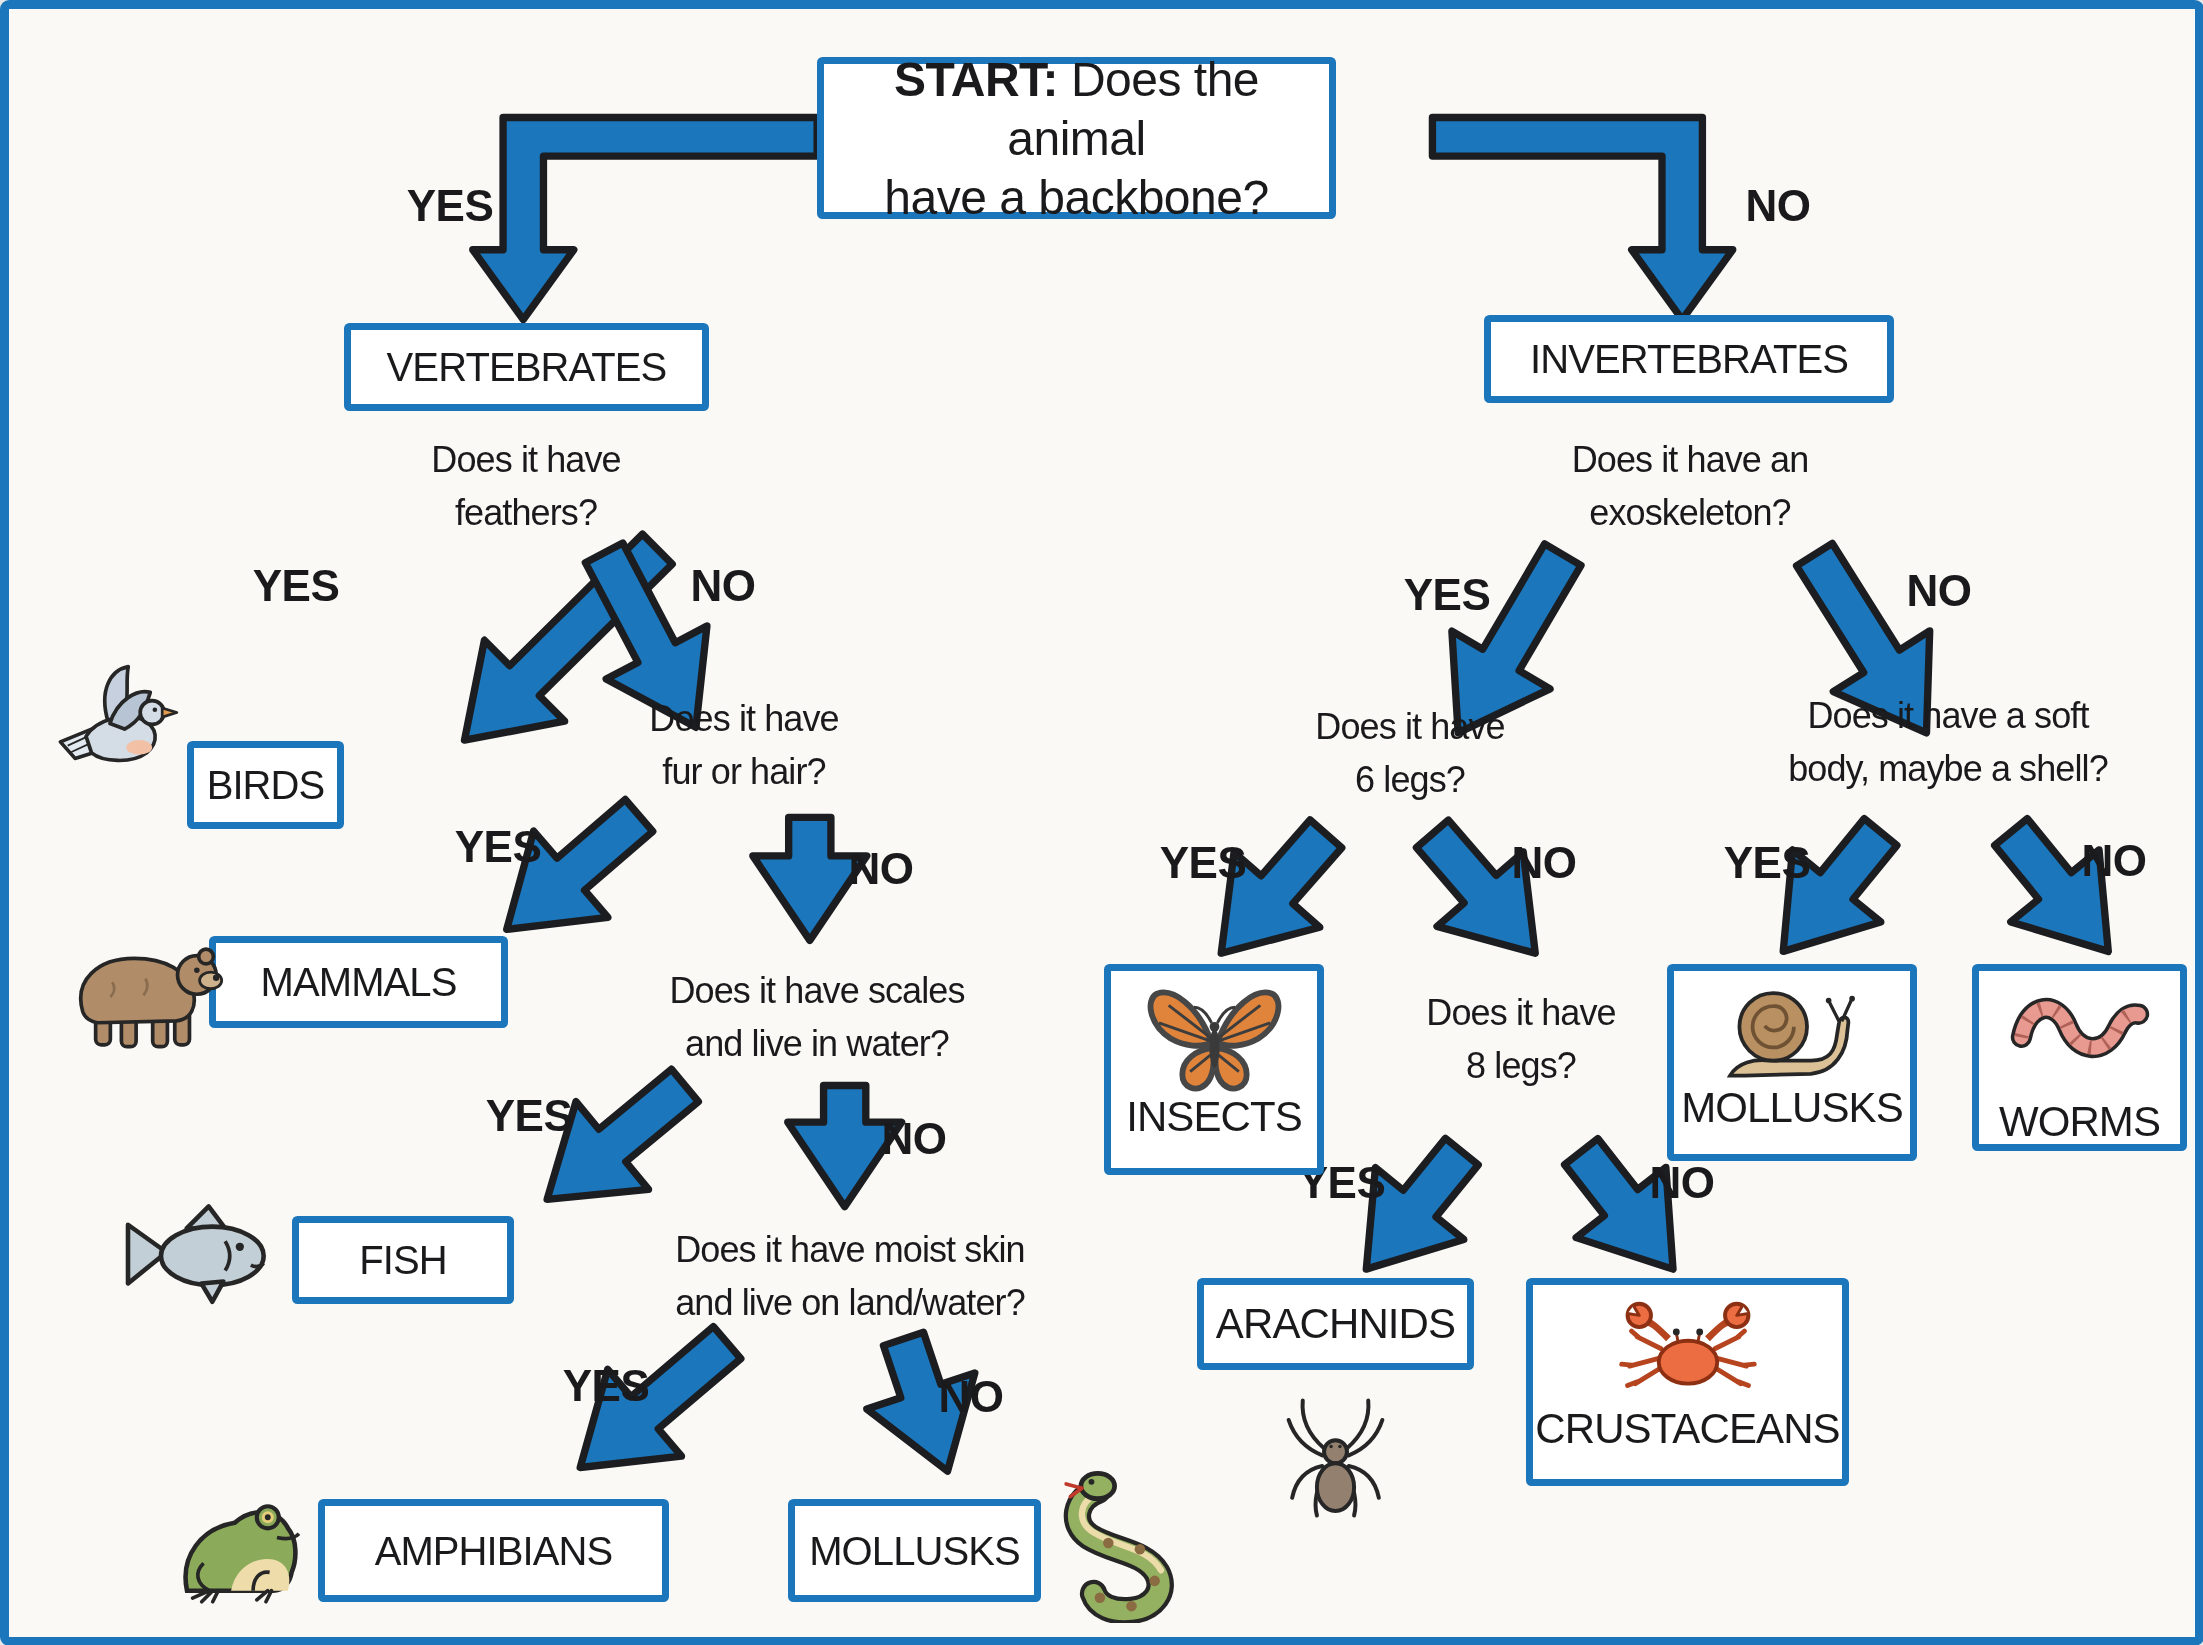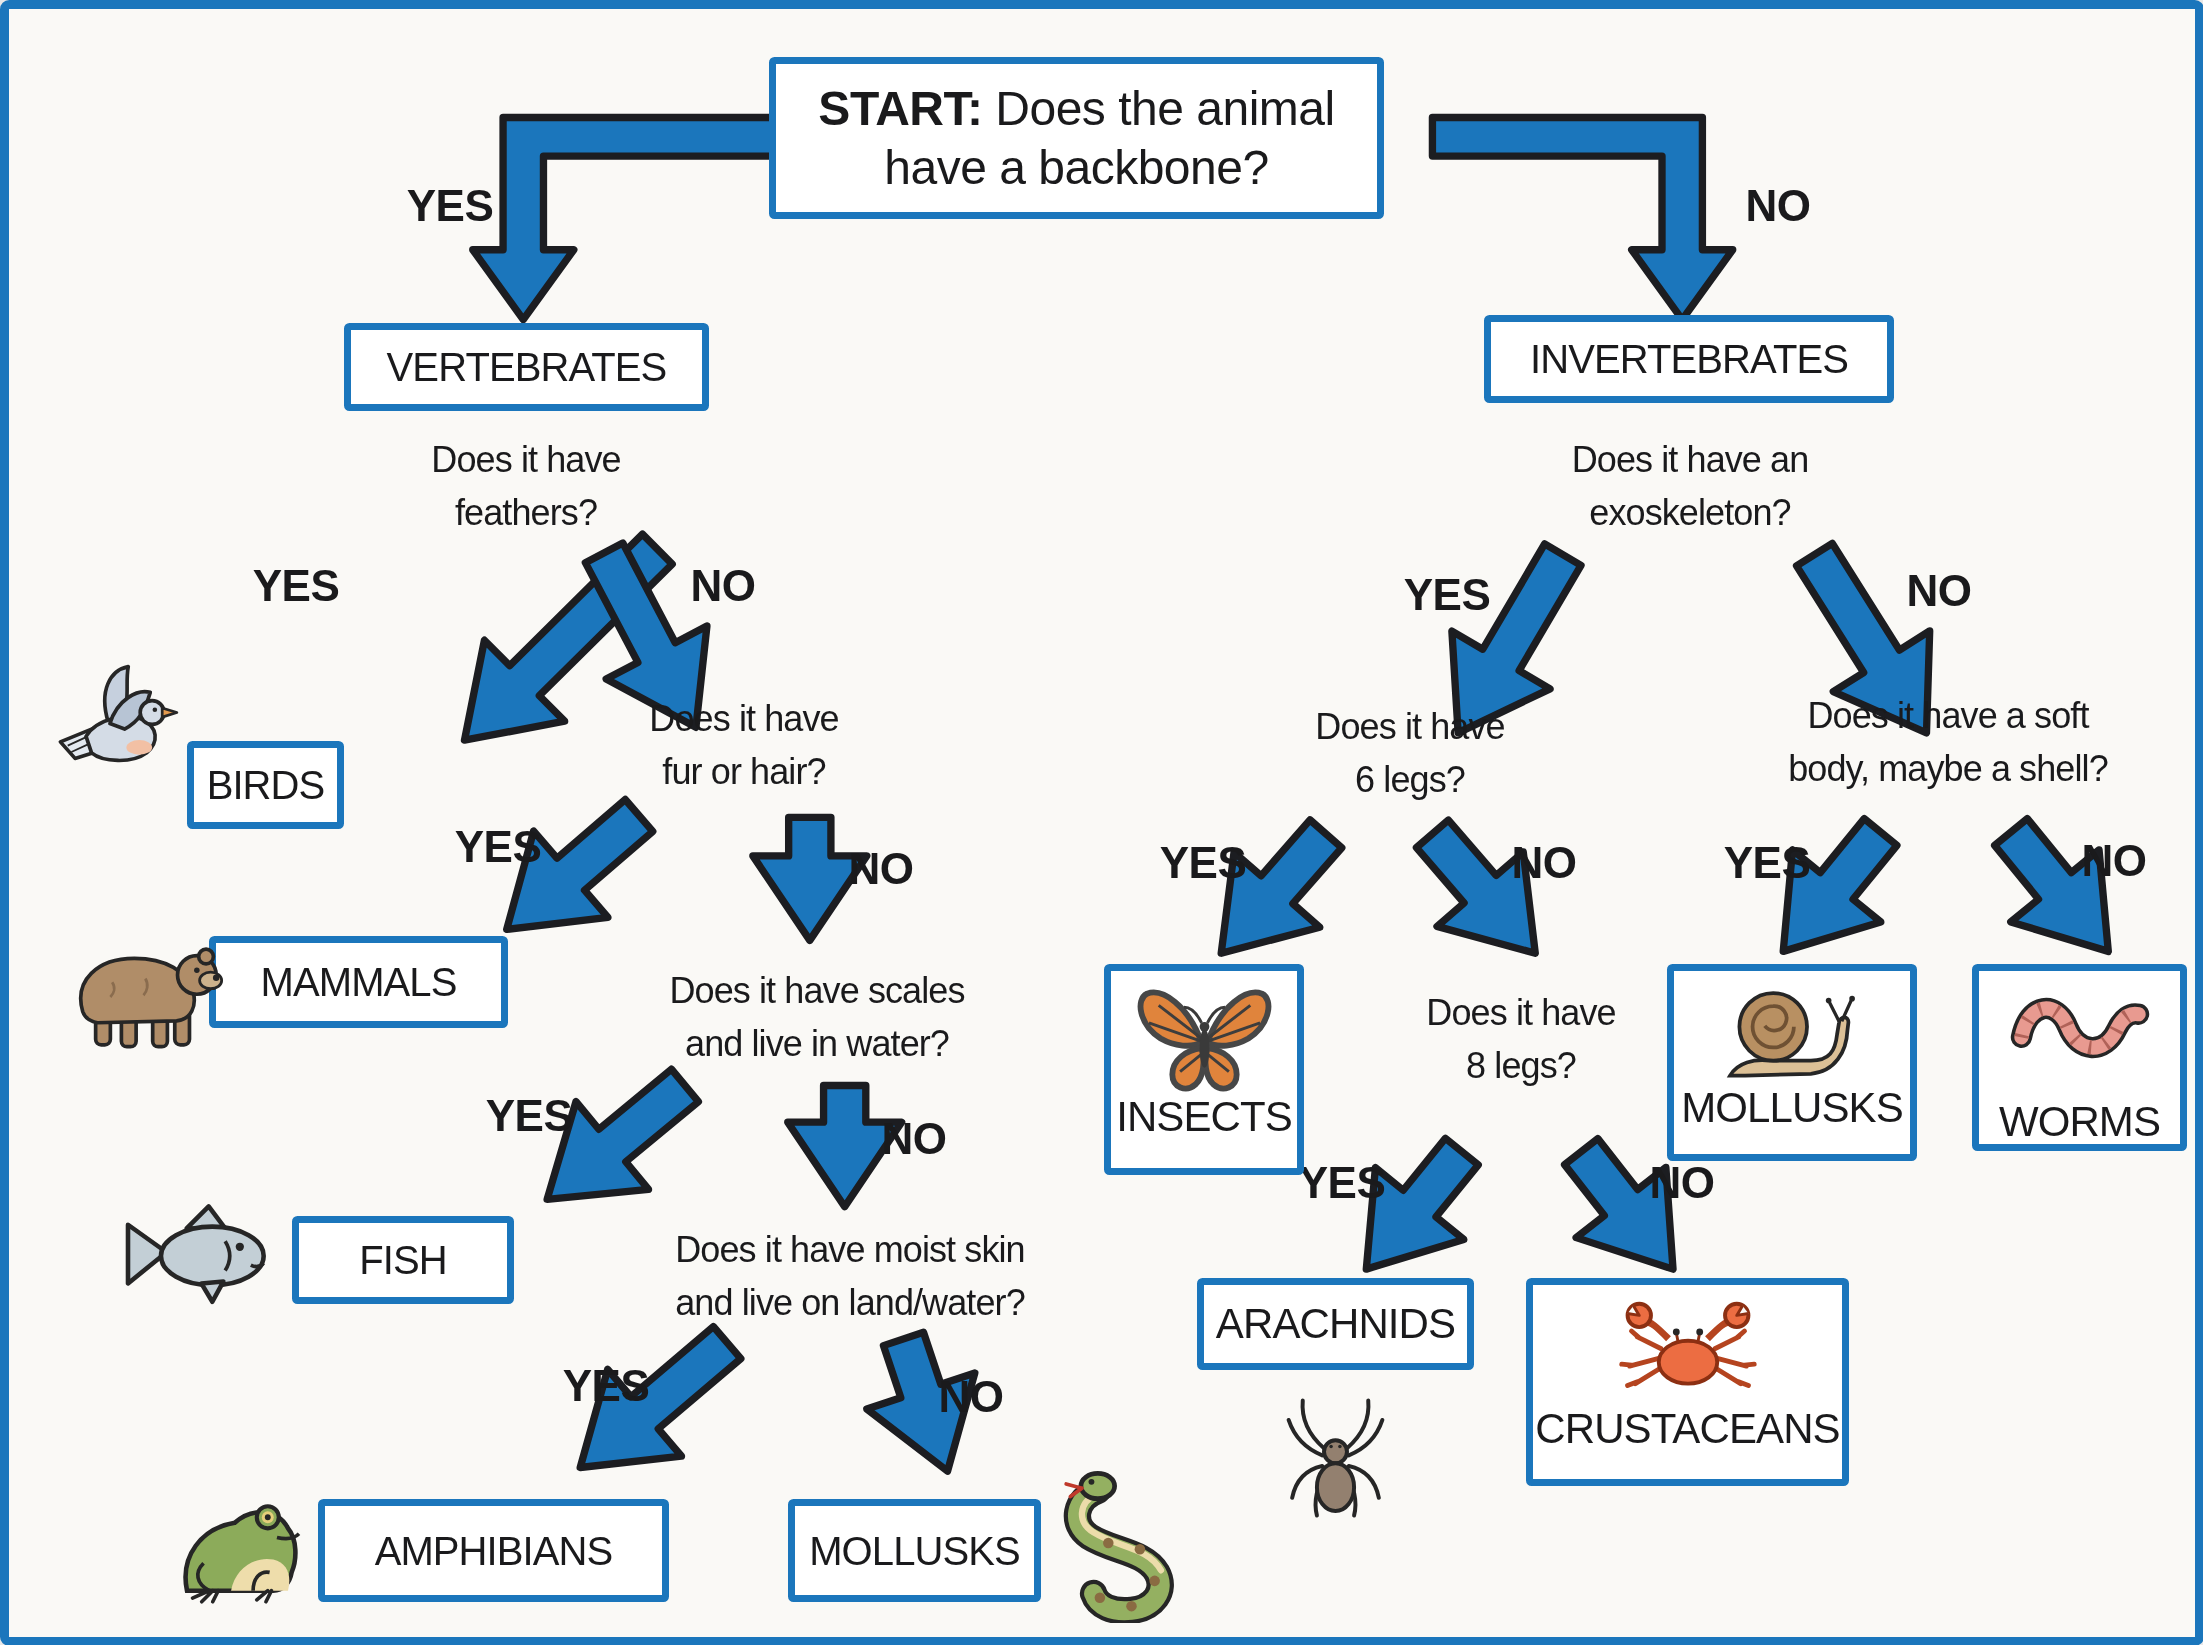--- a/index.html
+++ b/index.html
@@ -71,21 +71,21 @@
       <polygon points="1672.2,582.3 1604.8,697 1571.2,677.3 1578,788 1678.1,740.1 1644.4,720.3 1711.8,605.7" class="arrow"></polygon>
       <polygon points="1946.5,606.2 2019.6,722.4 1986.5,743.1 2088,788 2091.5,677.1 2058.5,697.9 1985.5,581.8" class="arrow"></polygon>
       <polygon points="1416.7,882.8 1363.4,943.7 1334,918 1320,1028 1427.3,999.7 1398,974 1451.3,913.2" class="arrow"></polygon>
       <polygon points="1532.6,913 1584.5,973.3 1555,998.8 1662,1028 1648.9,917.8 1619.4,943.3 1567.4,883" class="arrow"></polygon>
       <polygon points="2020.2,881.5 1972.3,940.2 1942.1,915.5 1932,1026 2038.2,993.9 2008,969.2 2055.8,910.5" class="arrow"></polygon>
       <polygon points="2162.2,910.5 2210,969.2 2179.8,993.9 2286,1026 2275.9,915.5 2245.7,940.2 2197.8,881.5" class="arrow"></polygon>
       <polygon points="1564.1,1229.5 1518.2,1286.1 1487.9,1261.5 1478,1372 1584.1,1339.7 1553.9,1315.1 1599.9,1258.5" class="arrow"></polygon>
       <polygon points="1693.9,1258.2 1737.2,1313.7 1706.5,1337.7 1812,1372 1804.2,1261.3 1773.5,1285.3 1730.1,1229.8" class="arrow"></polygon>
     </svg>
 
-  <div class="node" style="left:760px;top:48px;width:615px;height:162px">
+  <div class="node" style="left:808px;top:48px;width:519px;height:162px">
     <div class="start-line"><span class="bold">START:</span><span> Does the animal</span></div>
     <div class="start-line">have a backbone?</div>
   </div>
 
   <div class="node" style="left:335px;top:314px;width:365px;height:88px">
     <span class="node-label">VERTEBRATES</span>
   </div>
   <div class="node" style="left:1475px;top:306px;width:410px;height:88px">
     <span class="node-label">INVERTEBRATES</span>
   </div>
@@ -154,21 +154,21 @@
   <div class="node" style="left:309px;top:1490px;width:351px;height:103px">
     <span class="node-label">AMPHIBIANS</span>
   </div>
   <div class="node" style="left:779px;top:1490px;width:253px;height:103px">
     <span class="node-label">MOLLUSKS</span>
   </div>
   <div class="node" style="left:1188px;top:1269px;width:277px;height:92px">
     <span class="node-label sm">ARACHNIDS</span>
   </div>
 
-  <div class="node" style="left:1095px;top:955px;width:200px;height:211px;justify-content:flex-start;padding-top:9.2px">
+  <div class="node" style="left:1095px;top:955px;width:220px;height:211px;justify-content:flex-start;padding-top:9.2px">
     <svg width="147" height="115" viewBox="0 0 150 118">
       <path d="M78,64 C92,26 118,8 134,14 C146,20 142,46 120,60 C106,68 88,70 78,64 Z" fill="#e0843c" stroke="#474747" stroke-width="6"></path>
       <path d="M72,64 C58,26 32,8 16,14 C4,20 8,46 30,60 C44,68 62,70 72,64 Z" fill="#e0843c" stroke="#474747" stroke-width="6"></path>
       <path d="M78,70 C94,72 108,82 108,97 C108,110 94,116 84,107 C76,99 74,84 78,70 Z" fill="#e0843c" stroke="#474747" stroke-width="6"></path>
       <path d="M72,70 C56,72 42,82 42,97 C42,110 56,116 66,107 C74,99 76,84 72,70 Z" fill="#e0843c" stroke="#474747" stroke-width="6"></path>
       <path d="M78,60 L122,26 M78,63 L132,44 M72,60 L28,26 M72,63 L18,44 M78,76 L100,94 M72,76 L50,94" stroke="#3d3d3d" stroke-width="3" fill="none"></path>
       <ellipse cx="75" cy="70" rx="5" ry="20" fill="#3a3a3a"></ellipse>
       <circle cx="75" cy="48" r="5" fill="#3a3a3a"></circle>
       <path d="M72,44 C66,32 60,28 54,28 M78,44 C84,32 90,28 96,28" stroke="#3a3a3a" stroke-width="3" fill="none"></path>
     </svg>

